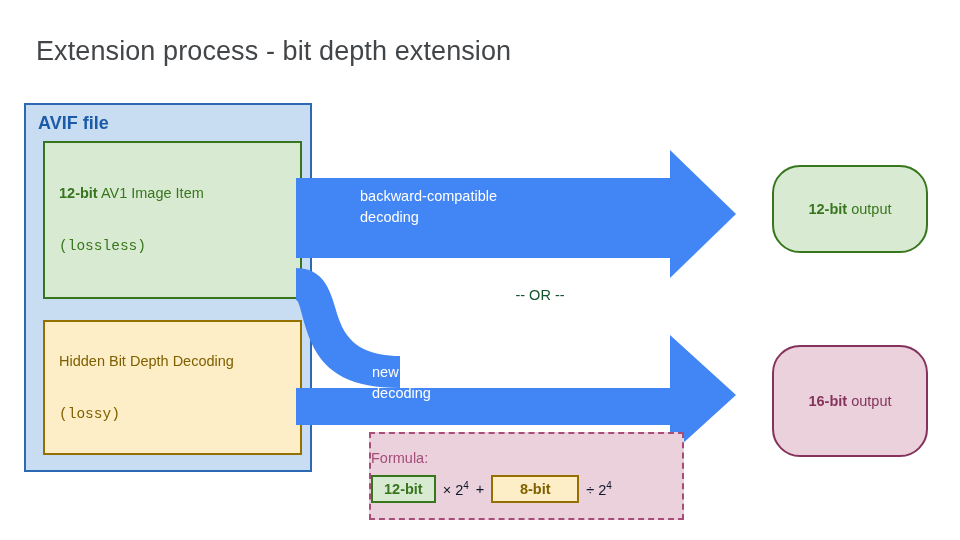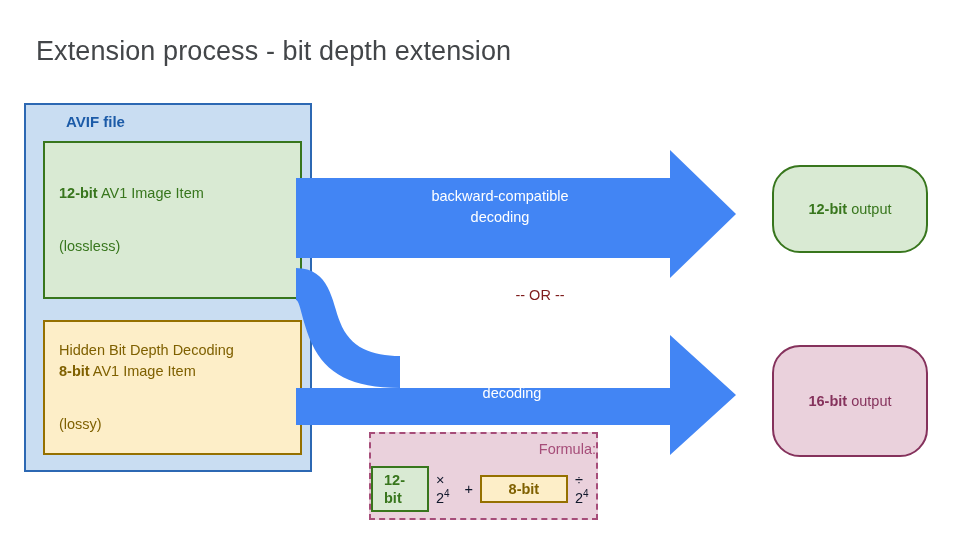--- a/index.html
+++ b/index.html
@@ -40,24 +40,23 @@
     width: 288px;
     height: 369px;
     background: #c9ddf2;
     border: 2px solid #2c68b3;
     box-sizing: border-box;
   }
   #avif-label {
     position: absolute;
     left: 38px;
     top: 113px;
-    font-size: 15px;
+    font-size: 18px;
     font-weight: bold;
     color: #1c5ba8;
-    margin-left: 28px;
   }
 
   
   .item-box {
     position: absolute;
     box-sizing: border-box;
     border-width: 2px;
     border-style: solid;
     padding: 0 14px;
     display: flex;
@@ -79,38 +78,38 @@
     width: 259px;
     height: 135px;
     background: #fdeec8;
     border-color: #957000;
     color: #7f6000;
   }
   .item-line {
     font-size: 14.5px;
     line-height: 21px;
   }
-  .item-line.spaced { margin-top: 32px; }
+  .item-line.spaced { margin-top: 32px; font-family: Liberation Mono, monospace; }
   .item-line b { font-weight: bold; }
 
   
   #arrow-layer {
     position: absolute;
     left: 0;
     top: 0;
     width: 960px;
     height: 540px;
     pointer-events: none;
   }
   .arrow-text {
     position: absolute;
     color: #ffffff;
     font-size: 14.5px;
     line-height: 21px;
-    text-align: center;
+    text-align: left;
     white-space: pre-line;
   }
   #arrow-top-text {
     left: 360px;
     top: 186px;
     width: 280px;
   }
   #arrow-bottom-text {
     left: 372px;
     top: 362px;
@@ -118,21 +117,21 @@
   }
 
   
   #or-label {
     position: absolute;
     left: 460px;
     top: 287px;
     width: 160px;
     text-align: center;
     font-size: 14.5px;
-    color: #7f1d1d;
+    color: #14532d;
   }
 
   
   .output-box {
     position: absolute;
     box-sizing: border-box;
     border-width: 2px;
     border-style: solid;
     display: flex;
     align-items: center;
@@ -158,28 +157,28 @@
     border-color: #85325c;
     color: #85325c;
   }
   .output-box b { font-weight: bold; }
 
   
   #formula-box {
     position: absolute;
     left: 369px;
     top: 432px;
-    width: 229px;
+    width: 315px;
     height: 88px;
     box-sizing: border-box;
     background: #ead1dc;
     border: 2px dashed #a64d79;
     display: flex;
     flex-direction: column;
-    align-items: flex-end;
+    align-items: flex-start;
     justify-content: center;
   }
   #formula-title {
     font-size: 14.5px;
     color: #a64d79;
     margin-bottom: 9px;
   }
   #formula-row {
     display: flex;
     align-items: center;
@@ -223,23 +222,20 @@
 
   <div class="item-box" id="green-item">
     <div class="item-line">
       <b>12-bit</b><span> AV1 Image Item</span>
     </div>
     <div class="item-line spaced">(lossless)</div>
   </div>
 
   <div class="item-box" id="yellow-item">
     <div class="item-line">Hidden Bit Depth Decoding</div>
-    <div class="item-line">
-      <b>8-bit</b><span> AV1 Image Item</span>
-    </div>
     <div class="item-line spaced">(lossy)</div>
   </div>
 
   <svg id="arrow-layer" viewBox="0 0 960 540">
 
     <path fill="#4285f4" d="M296,178 L670,178 L670,150 L736,214 L670,278 L670,258 L296,258 Z"></path>
 
     <path fill="#4285f4" d="M296,268
              C330,268 332,302 340,322
              C350,348 372,356 400,356

